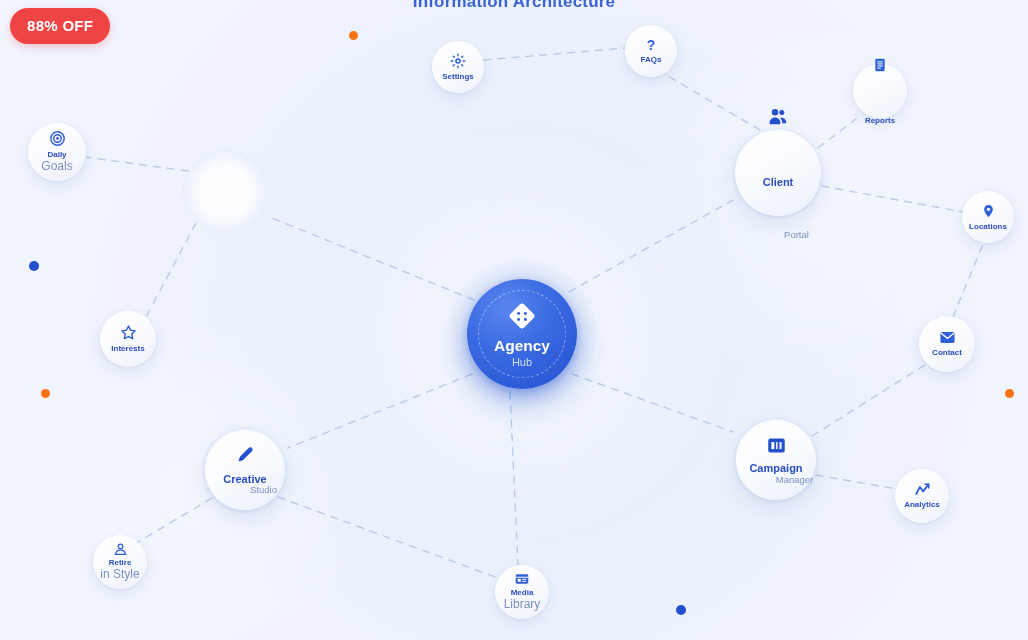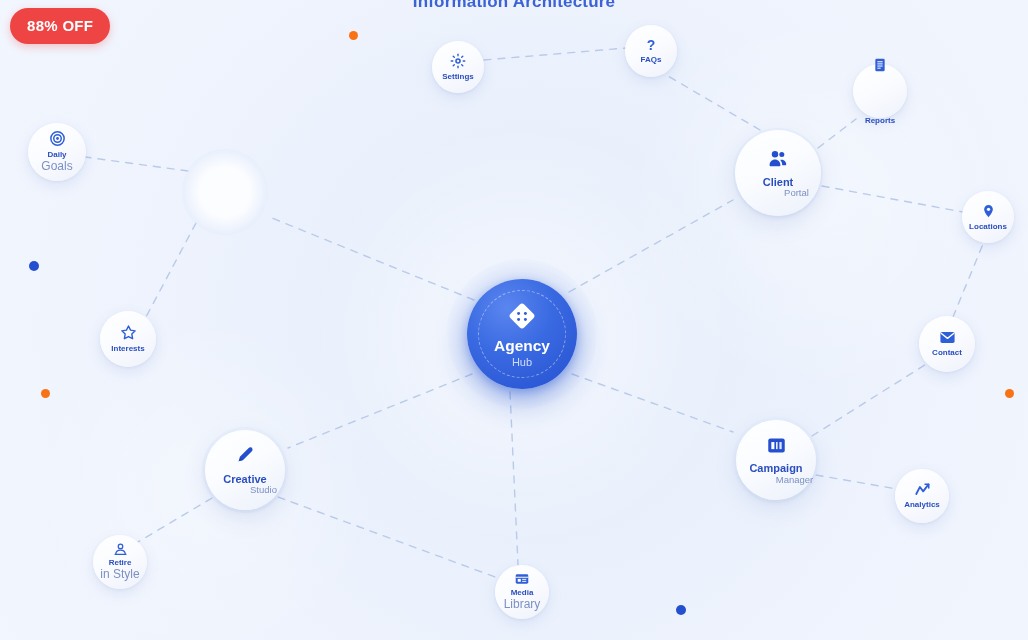--- a/index.html
+++ b/index.html
@@ -232,21 +232,21 @@
         <circle cx="9.6" cy="10.2" r="1.05" fill="#2f5fd8"></circle>
         <circle cx="14.4" cy="10.2" r="1.05" fill="#2f5fd8"></circle>
         <circle cx="9.6" cy="14.4" r="1.05" fill="#2f5fd8"></circle>
         <circle cx="14.4" cy="14.4" r="1.05" fill="#2f5fd8"></circle>
       </svg>
     </span>
     <div class="hub-t1">Agency</div>
     <div class="hub-t2">Hub</div>
   </div>
 
-  <div class="node branch" style="left:735px; top:130px; width:86px; height:86px;">
+  <div class="node branch" style="left:735px; top:130px; width:86px; height:86px;gap:42px;">
     <span class="ico">
       <svg width="24" height="24" viewBox="0 0 24 24" fill="#2450cf">
         <circle cx="9" cy="7.2" r="3.2"></circle>
         <circle cx="15.8" cy="7.6" r="2.5"></circle>
         <path d="M3.6 18.2c0-3.3 2.4-5.6 5.4-5.6s5.4 2.3 5.4 5.6c0 .6-.5 1-1.1 1h-8.6c-.6 0-1.1-.4-1.1-1z"></path>
         <path d="M15.4 12.8c2.6 0 4.8 1.8 4.8 4.6 0 .5-.4.9-.9.9h-3.1c.1-2-.6-3.9-1.9-5.3.4-.1.7-.2 1.1-.2z"></path>
       </svg>
     </span>
     <div class="t1">Client</div>
     <div class="t2">Portal</div>

